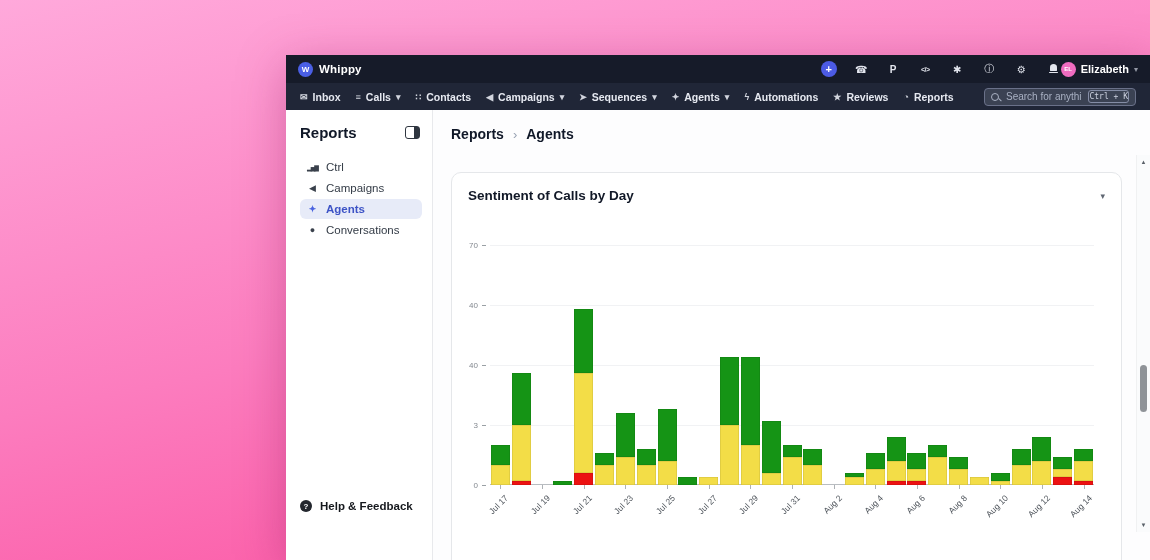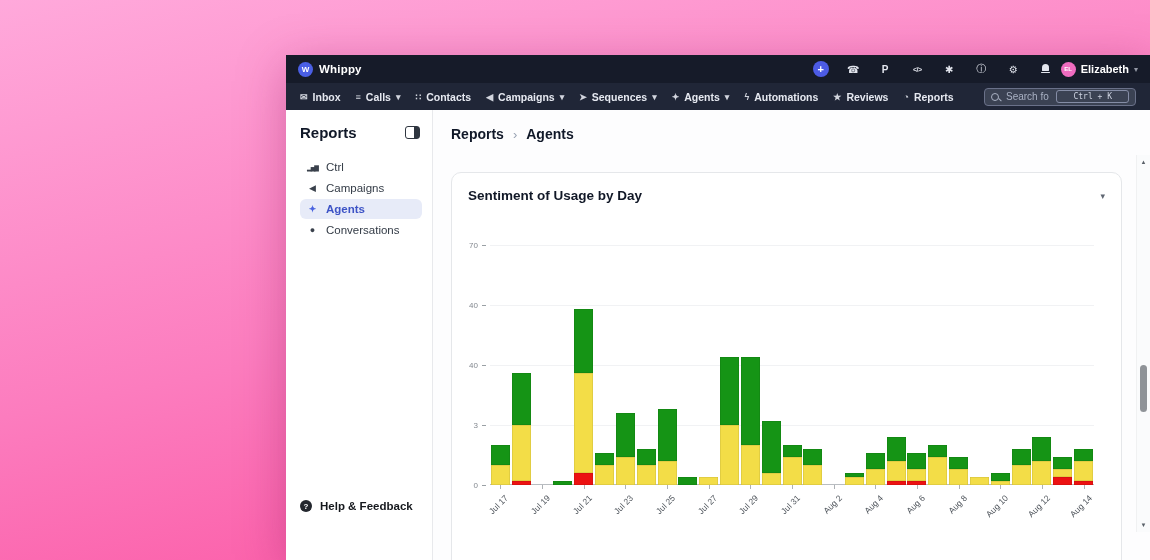--- a/index.html
+++ b/index.html
@@ -22,39 +22,39 @@
     width:15px;height:15px;}
   .tb-btn.accent{background:#4c5be4;border-radius:50%;width:16px;height:16px;color:#fff;}
   .tb-btn .gi{display:flex;align-items:center;justify-content:center;}
   .gi.code-icon{font-size:7px;font-weight:700;letter-spacing:-.5px;}
   .gi.letter-p-icon{font-size:10px;font-weight:700;}
   .gi.plus-icon{font-size:11px;font-weight:700;}
   .gi.bell-icon{width:9px;height:10px;position:relative;}
   .gi.bell-icon::before{content:'';position:absolute;left:1px;top:0;width:7px;height:7px;background:#e3e6ee;
     border-radius:4px 4px 1px 1px;}
   .gi.bell-icon::after{content:'';position:absolute;left:0;top:7.5px;width:9px;height:1.5px;background:#e3e6ee;border-radius:1px;}
-  .user{display:flex;align-items:center;gap:5px;margin-left:8px;cursor:pointer;}
+  .user{display:flex;align-items:center;gap:5px;margin-left:0;cursor:pointer;}
   .avatar{width:15px;height:15px;border-radius:50%;background:#ef6cc0;color:#fff;font-size:6px;font-weight:700;
     display:flex;align-items:center;justify-content:center;}
   .user-name{color:#fff;font-size:11px;font-weight:600;}
   .user .chev{color:#c7ccd8;font-size:8px;}
   
   .navbar{height:27px;background:#202637;display:flex;align-items:center;gap:15px;padding:0 14px;flex:0 0 auto;}
   .nav-item{display:flex;align-items:center;gap:5px;color:#e6e9f1;font-size:10.5px;font-weight:600;cursor:pointer;white-space:nowrap;}
   .nav-item .gi{font-size:9px;opacity:.9;}
   .chev{font-size:8px;opacity:.7;}
   .search{margin-left:auto;width:152px;height:18px;background:#3b4253;border:1px solid #6a7189;border-radius:4px;
     display:flex;align-items:center;gap:5px;padding:0 6px;box-sizing:border-box;cursor:text;}
   .mag{width:6px;height:6px;border:1.2px solid #aab2c4;border-radius:50%;position:relative;flex:0 0 auto;}
   .mag::after{content:'';position:absolute;width:3.5px;height:1.2px;background:#aab2c4;transform:rotate(45deg);right:-3px;bottom:-1px;}
   .search-ph{color:#a9b1c3;font-size:10px;flex:1;background:transparent;border:none;outline:none;min-width:0;
     font-family:"Liberation Sans",sans-serif;}
   .search-ph::placeholder{color:#a9b1c3;}
   .kbd{font-family:"DejaVu Sans Mono",monospace;font-size:8px;color:#cdd2e0;border:1px solid #858da6;border-radius:3px;
-    padding:0 16px;line-height:11px;white-space:nowrap;}
+    padding:0 0;line-height:11px;white-space:nowrap;}
   
   .body-row{flex:1;display:flex;min-height:0;}
   .sidebar{width:147px;flex:0 0 auto;border-right:1px solid #e8e9ec;display:flex;flex-direction:column;
     padding:14px 10px 48px 14px;box-sizing:border-box;background:#fff;}
   .sb-head{display:flex;align-items:center;justify-content:space-between;margin-bottom:15px;padding-right:2px;}
   .sb-title{font-size:15px;font-weight:700;color:#101828;}
   .collapse{width:13px;height:11px;border:1.6px solid #2f3640;border-radius:3px;position:relative;cursor:pointer;}
   .collapse::after{content:'';position:absolute;top:0;bottom:0;right:0;width:5px;background:#2f3640;}
   .sb-item{display:flex;align-items:center;gap:8px;height:20px;border-radius:6px;padding:0 7px;margin:1px 0;
     font-size:11.5px;font-weight:500;color:#333b46;cursor:pointer;}
@@ -215,21 +215,21 @@
 
     <div class="main">
       <div class="breadcrumb" id="breadcrumb">
           <span class="bc-item">Reports</span>
           <span class="bc-sep">›</span>
           <span class="bc-item">Agents</span>
         </div>
 
       <div class="card">
         <div class="card-head">
-          <div class="card-title">Sentiment of Usage by Day</div>
+          <div class="card-title">Sentiment of Calls by Day</div>
           <span class="card-chev">▾</span>
         </div>
         <div class="plot" id="plot">
             <div class="axisline"></div>
             <div class="ylab" style="top: 240px;">0</div>
             <div class="ydash" style="top: 240px;"></div>
             <div class="gridline" style="top: 180px;"></div>
             <div class="ylab" style="top: 180px;">3</div>
             <div class="ydash" style="top: 180px;"></div>
             <div class="gridline" style="top: 120px;"></div>

